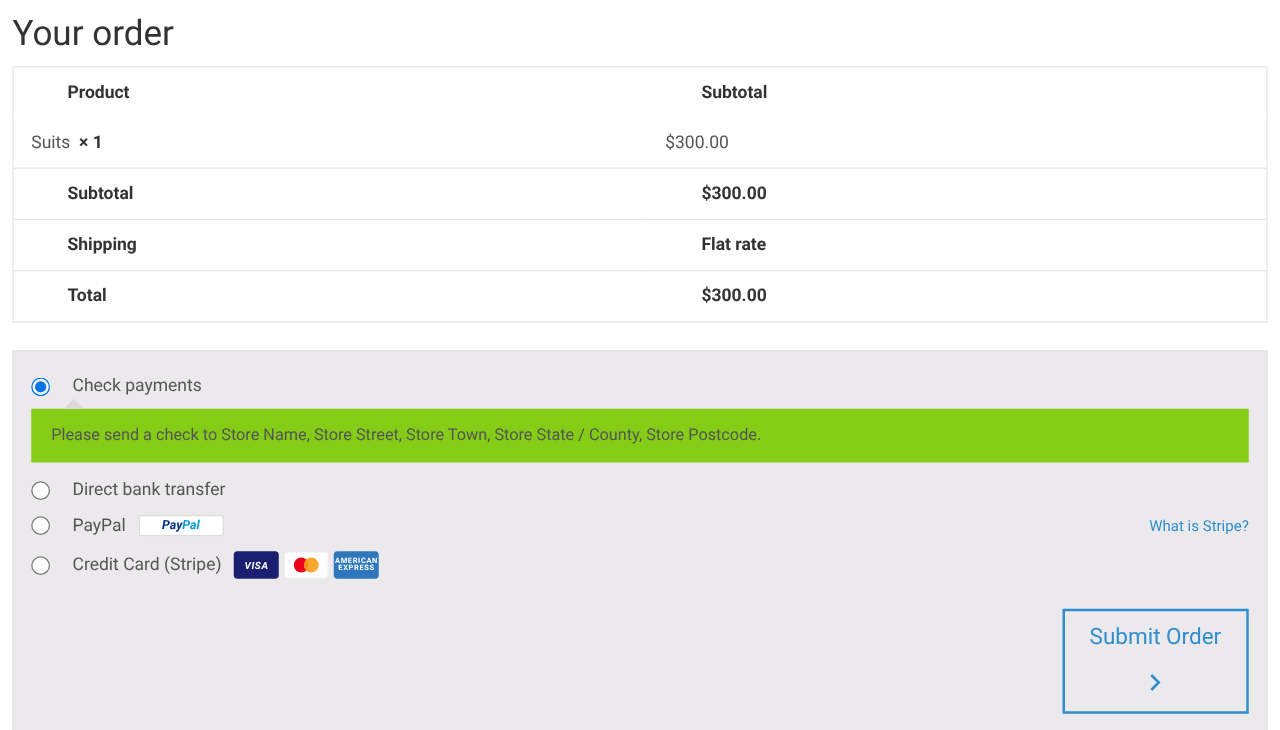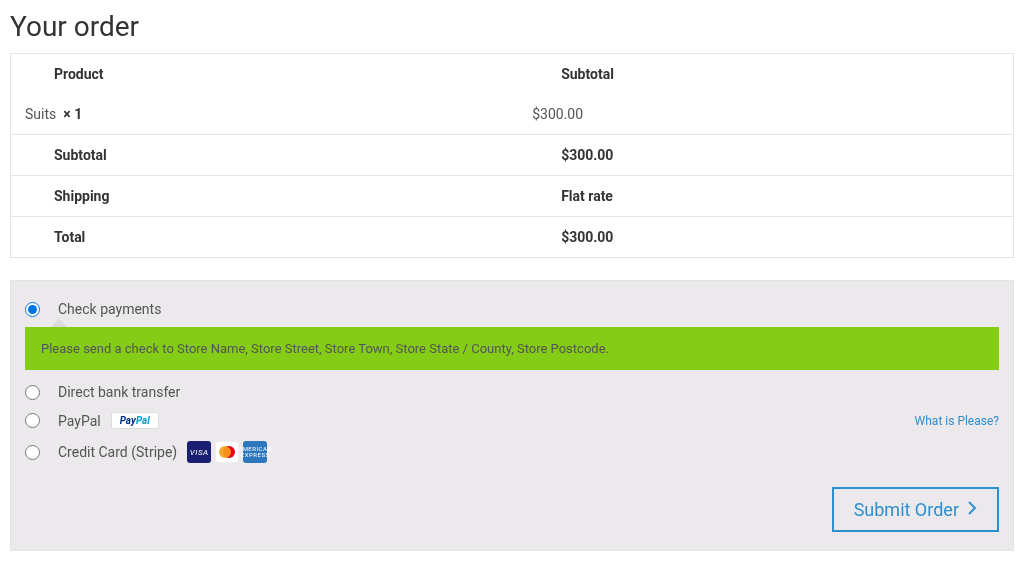--- a/index.html
+++ b/index.html
@@ -84,42 +84,42 @@
       border-left: 8px solid transparent;
       border-right: 8px solid transparent;
       border-bottom: 8px solid #dcd8dc;
     }
     .paypal-logo {
       display: inline-flex;
       align-items: center;
       justify-content: center;
       border: 1px solid #ddd;
       background: #fff;
-      padding: 2px 8px;
+      padding: 2px 18px;
       border-radius: 2px;
       font-size: 10px;
       font-weight: 700;
       font-style: italic;
     }
     .paypal-logo .pp-p1 { color: #003087; }
     .paypal-logo .pp-p2 { color: #009cde; }
     .card-badges {
       display: inline-flex;
       gap: 4px;
       align-items: center;
     }
     .card {
-      width: 24px;
+      width: 36px;
       height: 22px;
       border-radius: 3px;
       display: flex;
       align-items: center;
       justify-content: center;
       font-size: 8px;
-      font-weight: 400;
+      font-weight: 700;
       color: #fff;
       letter-spacing: 0.5px;
     }
     .visa { background: #1a1f71; font-style: italic; }
     .mc   { background: #fff; border: 1px solid #eee; position: relative; }
     .mc::before, .mc::after {
       content: '';
       position: absolute;
       width: 12px; height: 12px; border-radius: 50%;
       top: 4px;
@@ -139,23 +139,24 @@
       margin-top: 18px;
     }
     .submit-btn {
       background: transparent;
       border: 2px solid #2e8ece;
       color: #2e8ece;
       font-size: 18px;
       padding: 10px 20px;
       display: inline-flex;
       align-items: center;
-      gap: 8px;
+      gap: 18px;
       cursor: pointer;
       font-family: inherit;
+      flex-direction: column;
     }
     .submit-btn .chev {
       display: inline-block;
     }
   </style>
 </head>
 <body>
 
 <h3 class="section-title">Your order</h3>
 
@@ -203,21 +204,21 @@
     </li>
 
 
     <li>
       <input type="radio" name="pm" style="">
       <span class="payment-label">PayPal</span>
       <span class="paypal-logo">
           <span class="pp-p1">Pay</span>
           <span class="pp-p2">Pal</span>
         </span>
-      <a href="#" class="whatsis">What is Please?</a>
+      <a href="#" class="whatsis">What is Stripe?</a>
     </li>
 
     <li>
       <input type="radio" name="pm" style="">
       <span class="payment-label">Credit Card (Stripe)</span>
       <span class="card-badges">
         <span class="card visa">VISA</span>
         <span class="card mc"></span>
         <span class="card amex">AMERICAN<br>EXPRESS</span>
       </span>

